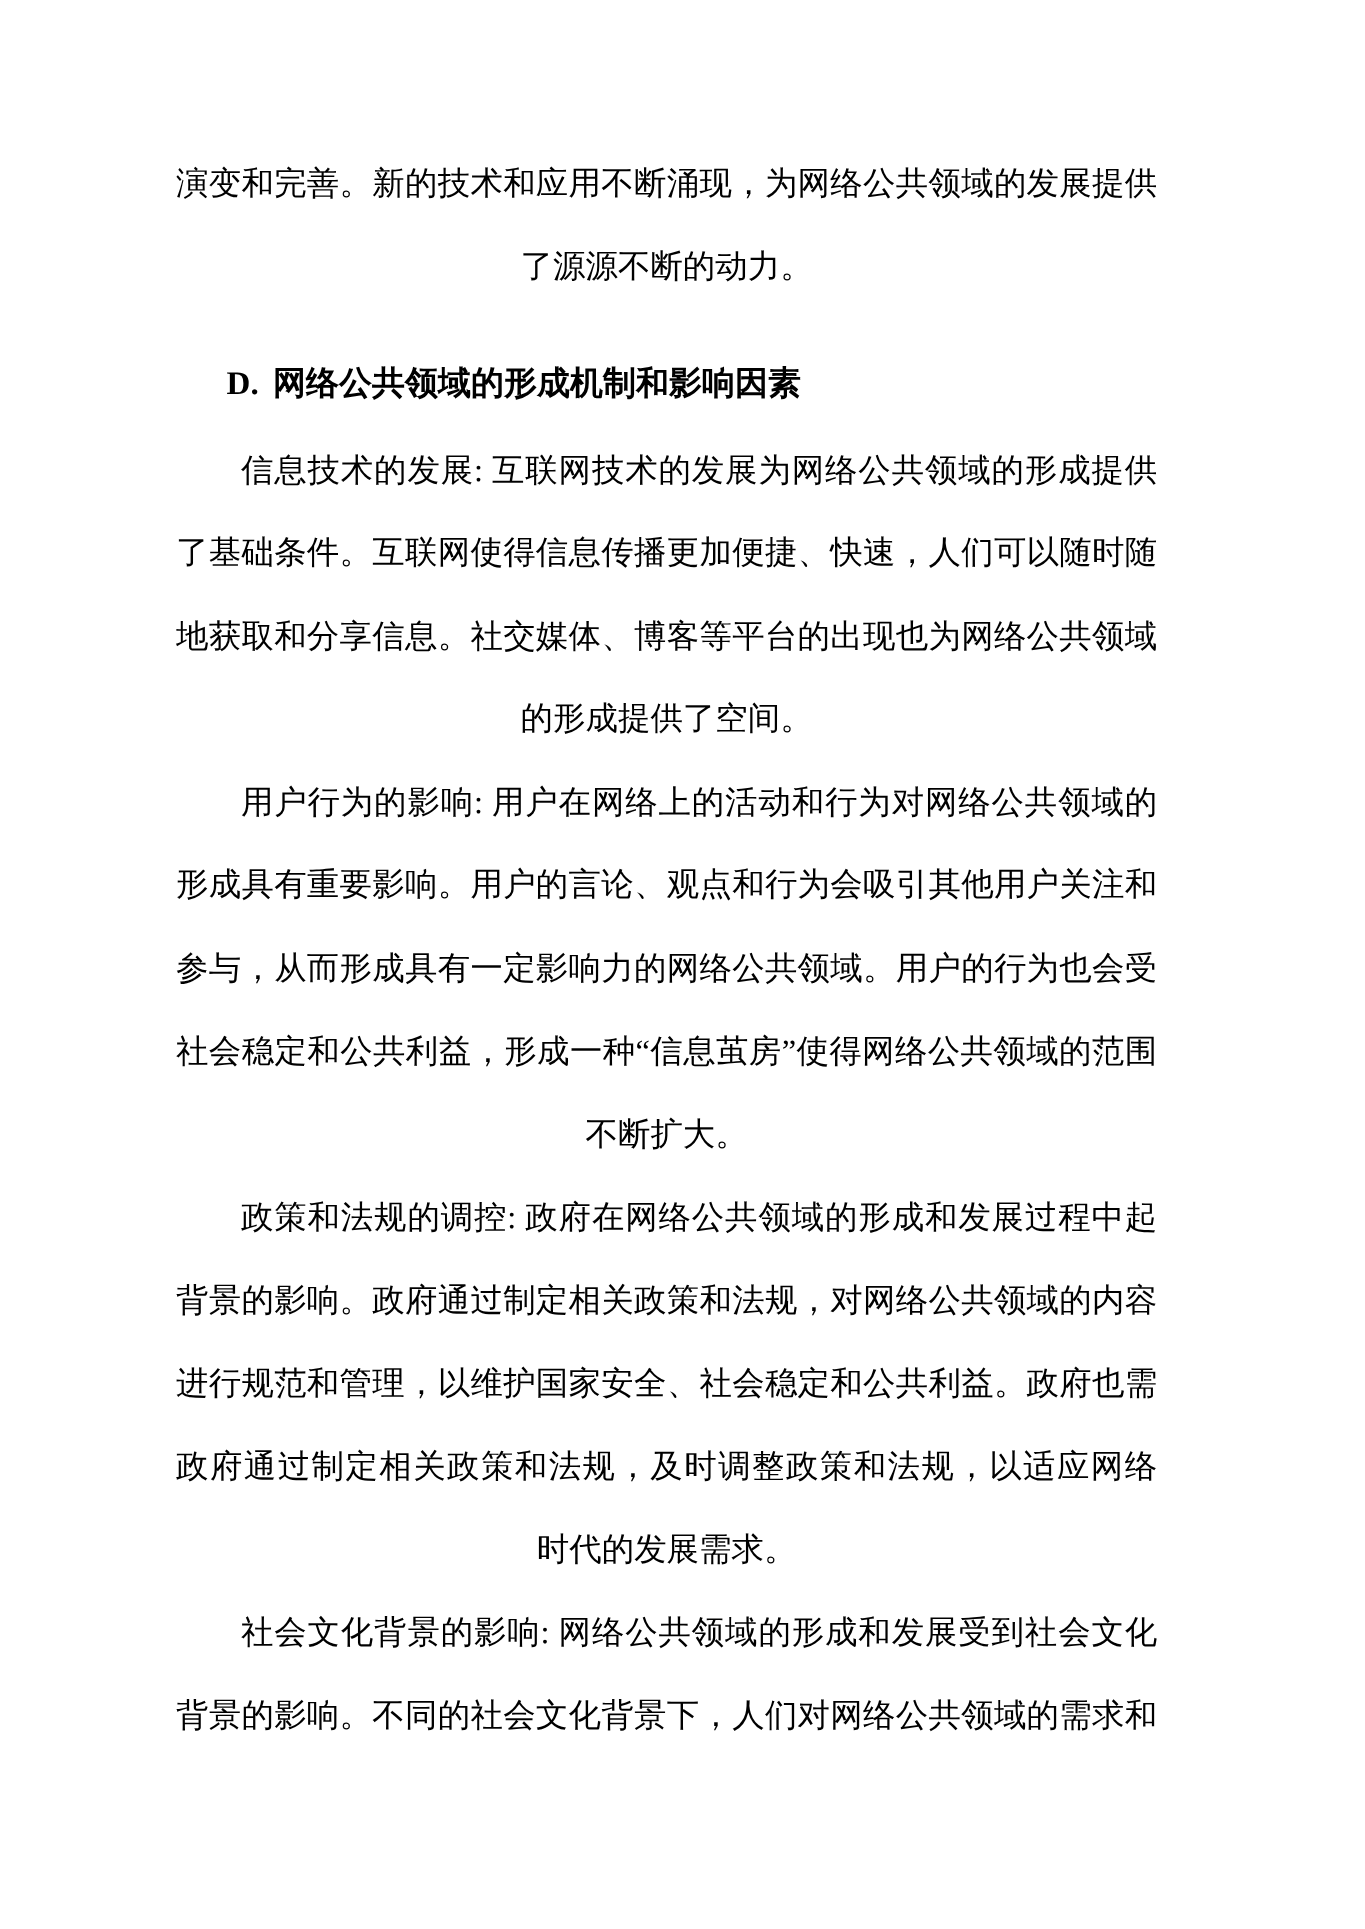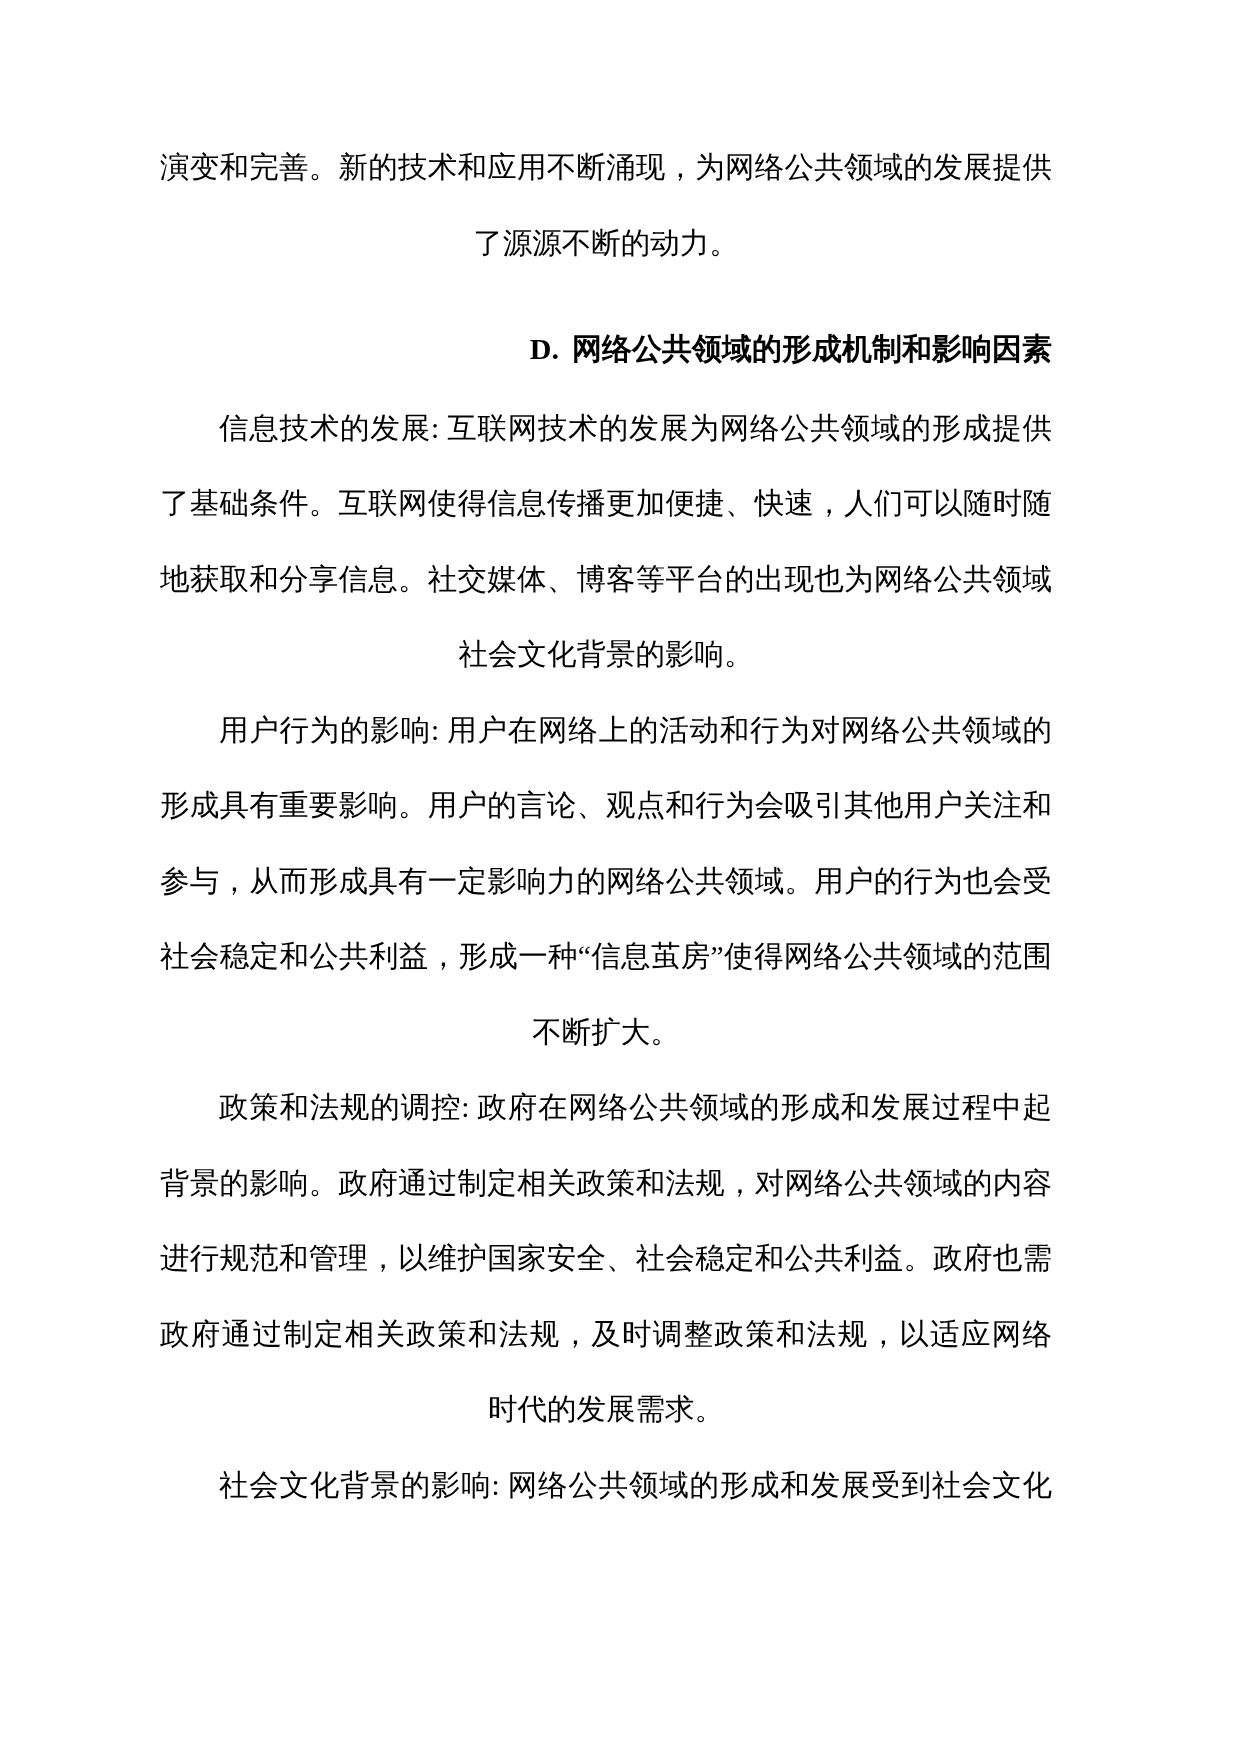--- a/index.html
+++ b/index.html
@@ -36,27 +36,26 @@
   }
   .line.lastline {
     text-align: center;
   }
   .line.indent {
     text-indent: 59px;
   }
   .heading {
     margin-top: 30px;
     margin-bottom: 4px;
-    margin-left: 67px;
+    margin-left: 46px;
     font-weight: bold;
     font-size: 30px;
     line-height: 75.5px;
     height: 75.5px;
     white-space: nowrap;
-    text-align: right;
   }
   .heading .h-num {
     display: inline-block;
     margin-right: 13px;
   }
   .paragraph {
     margin: 0;
     padding: 0;
   }
 </style>
@@ -72,37 +71,38 @@
     </div>
 
     <div class="heading">
       <span class="h-num">D.</span><span>网络公共领域的形成机制和影响因素</span>
     </div>
 
     <div class="paragraph">
       <div class="line full indent">信息技术的发展: 互联网技术的发展为网络公共领域的形成提供</div>
       <div class="line full">了基础条件。互联网使得信息传播更加便捷、快速，人们可以随时随</div>
       <div class="line full">地获取和分享信息。社交媒体、博客等平台的出现也为网络公共领域</div>
-      <div class="line lastline">社会文化背景的影响。</div>
+      <div class="line lastline">的形成提供了空间。</div>
     </div>
 
     <div class="paragraph">
       <div class="line full indent">用户行为的影响: 用户在网络上的活动和行为对网络公共领域的</div>
       <div class="line full">形成具有重要影响。用户的言论、观点和行为会吸引其他用户关注和</div>
       <div class="line full">参与，从而形成具有一定影响力的网络公共领域。用户的行为也会受</div>
       <div class="line full">社会稳定和公共利益，形成一种“信息茧房”使得网络公共领域的范围</div>
       <div class="line lastline">不断扩大。</div>
     </div>
 
     <div class="paragraph">
       <div class="line full indent">政策和法规的调控: 政府在网络公共领域的形成和发展过程中起</div>
       <div class="line full">背景的影响。政府通过制定相关政策和法规，对网络公共领域的内容</div>
       <div class="line full">进行规范和管理，以维护国家安全、社会稳定和公共利益。政府也需</div>
       <div class="line full">政府通过制定相关政策和法规，及时调整政策和法规，以适应网络</div>
       <div class="line lastline">时代的发展需求。</div>
     </div>
 
     <div class="paragraph">
       <div class="line full indent">社会文化背景的影响: 网络公共领域的形成和发展受到社会文化</div>
+      <div class="line full">背景的影响。不同的社会文化背景下，人们对网络公共领域的需求和</div>
     </div>
 
   </div>
 </div>
 
 </body></html>

